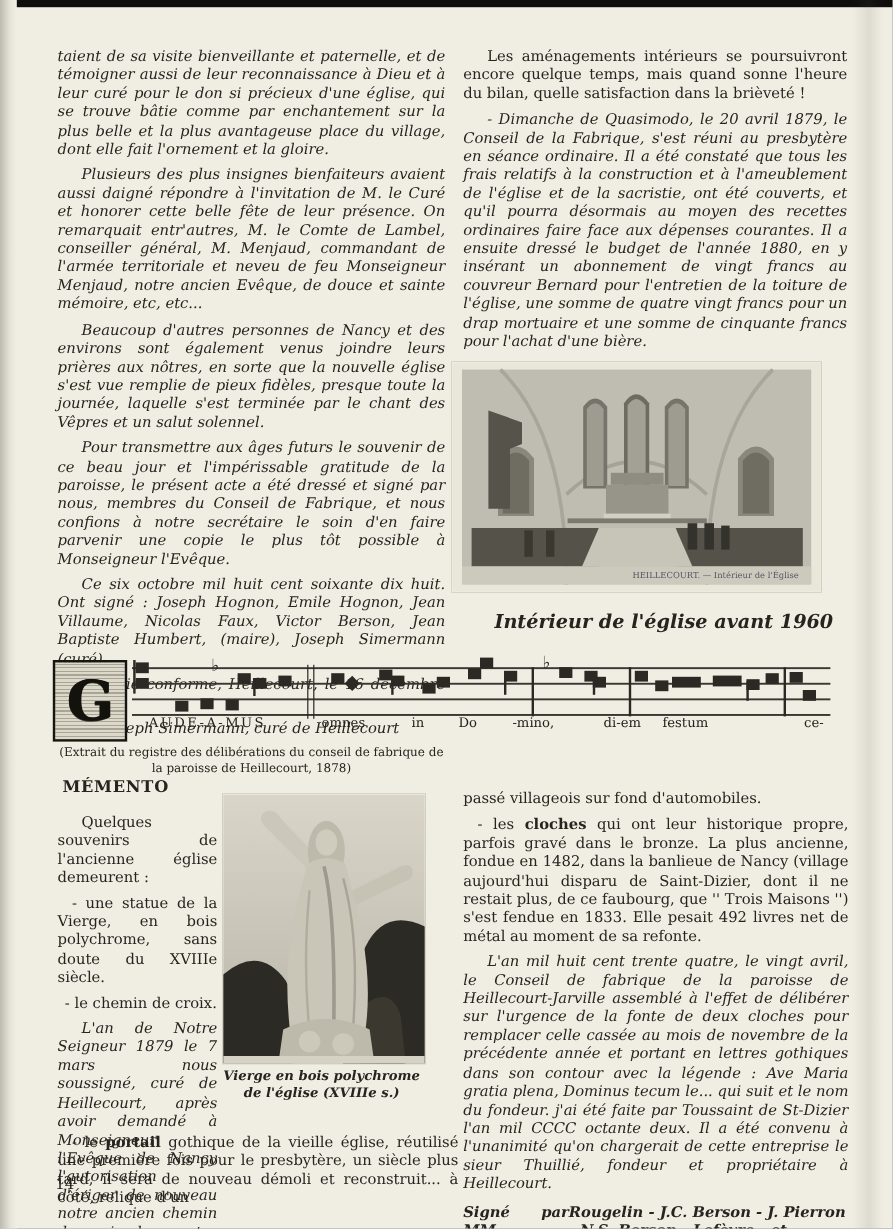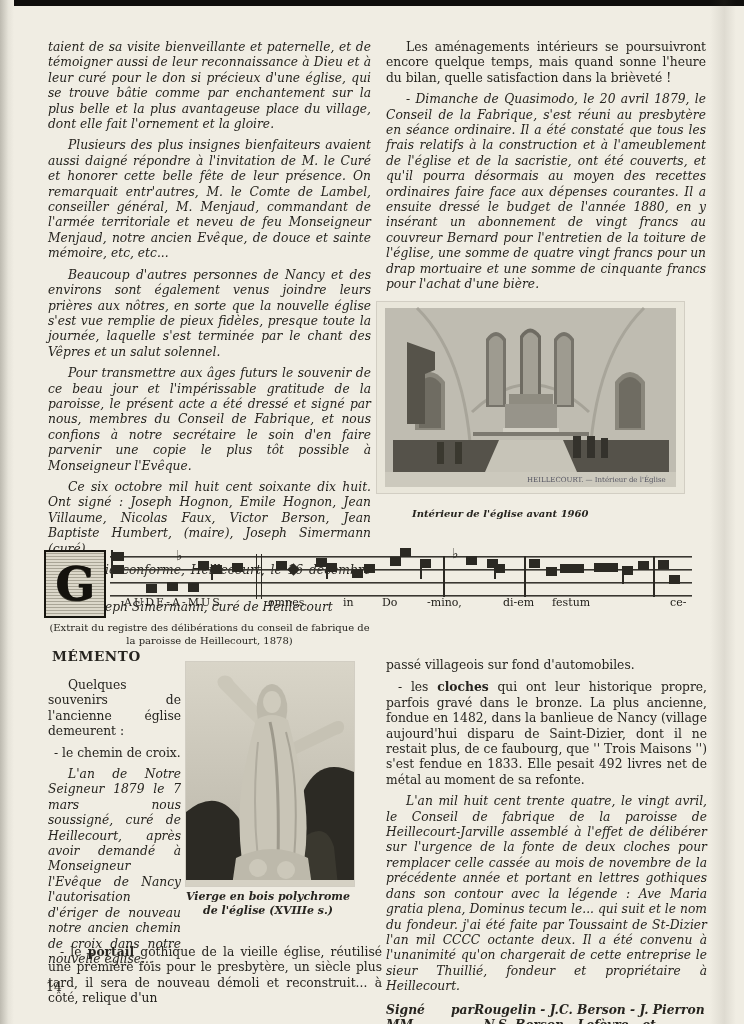--- a/index.html
+++ b/index.html
@@ -11,21 +11,21 @@
   .scan-fold{position:absolute;right:8px;top:0;width:26px;height:1024px;
              background:linear-gradient(to right,rgba(0,0,0,0),rgba(90,85,75,.12) 55%,rgba(0,0,0,0));}
   .col{position:absolute;text-align:justify;font-size:12.3px;line-height:15.4px;}
   .col p{margin:0 0 6px 0;text-indent:20px;}
   .it{font-style:italic;}
   .up{font-style:normal;}
   .noindent{text-indent:0 !important;}
   .center{text-align:center;text-indent:0 !important;}
   .extract{font-size:10px;line-height:13px;text-align:center;text-indent:0 !important;margin-top:4px;}
   .photo{position:absolute;box-shadow:0 0 0 1px rgba(120,115,100,.25);}
-  .caption{position:absolute;font-style:italic;font-weight:700;font-size:10px;color:#26241f;}
+  .caption{position:absolute;font-style:italic;font-weight:700;font-size:16px;color:#26241f;}
   .statue-cap{text-align:center;font-size:11px;line-height:14px;}
   
   .music{position:absolute;left:44px;top:546px;width:660px;height:88px;}
   .initial-g{position:absolute;left:0;top:4px;width:62px;height:68px;box-sizing:border-box;
              border:2px solid #17150f;
              background:repeating-linear-gradient(0deg,#dcd8ca 0 2px,#a9a596 2px 3px),
                         radial-gradient(circle at 30% 30%,#8f8b7c 0 30%,#cfcbbd 70%);
              display:flex;align-items:center;justify-content:center;}
   .initial-g span{font-size:46px;font-weight:700;color:#14120d;line-height:1;
                   text-shadow:1px 0 0 #14120d, 0 1px 0 #3a382f;}
@@ -173,20 +173,21 @@
         <span class="lyr" style="left: 393px; text-align: center;">di-em</span>
         <span class="lyr" style="left: 442px;">festum</span>
         <span class="lyr" style="left: 560px;">ce-</span>
       </div>
   </div>
 
   <div class="memento-head">MÉMENTO</div>
 
   <div class="col up" style="left:48px;top:678px;width:133px;">
     <p>Quelques souvenirs de l'ancienne église demeurent :</p>
+    <p style="text-indent:12px;">- une statue de la Vierge, en bois polychrome, sans doute du XVIIIe siècle.</p>
     <p style="text-indent:6px;">- le chemin de croix.</p>
     <p class="it">L'an de Notre Seigneur 1879 le 7 mars nous soussigné, curé de Heillecourt, après avoir demandé à Monseigneur l'Evêque de Nancy l'autorisation d'ériger de nouveau notre ancien chemin de croix dans notre nouvelle église...</p>
   </div>
 
   <div class="photo" style="left:186px;top:662px;width:168px;height:224px;">
     <svg width="168" height="224" viewBox="0 0 168 224">
       <defs>
         <linearGradient id="bgc" x1="0" y1="0" x2="0" y2="1">
           <stop offset="0" stop-color="#d9d5c8"></stop>
             <stop offset="1" stop-color="#b9b5a8"></stop>

